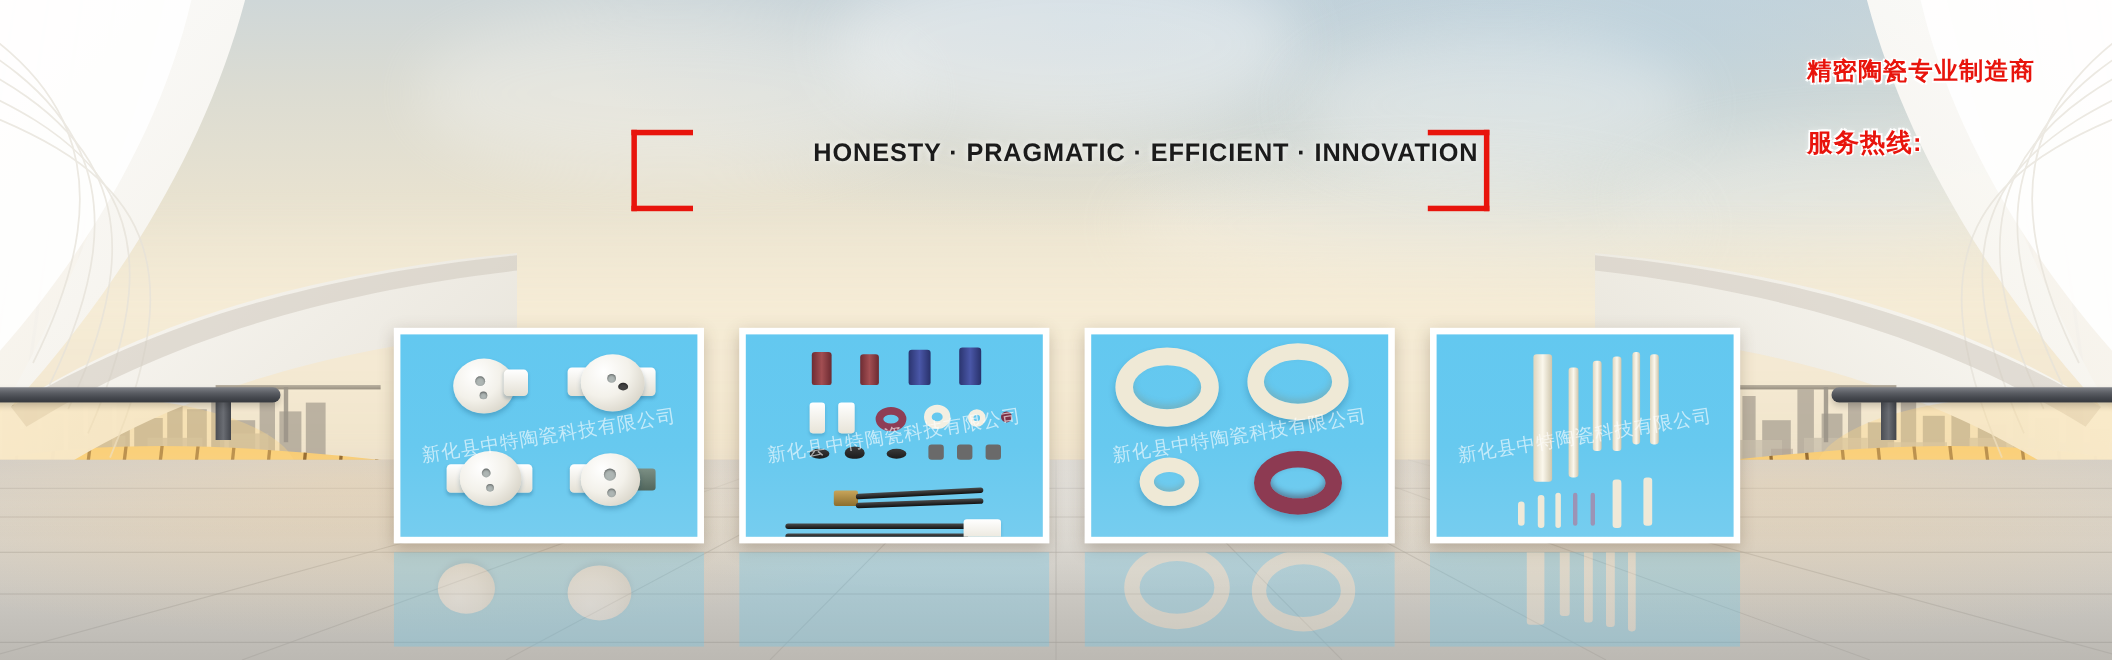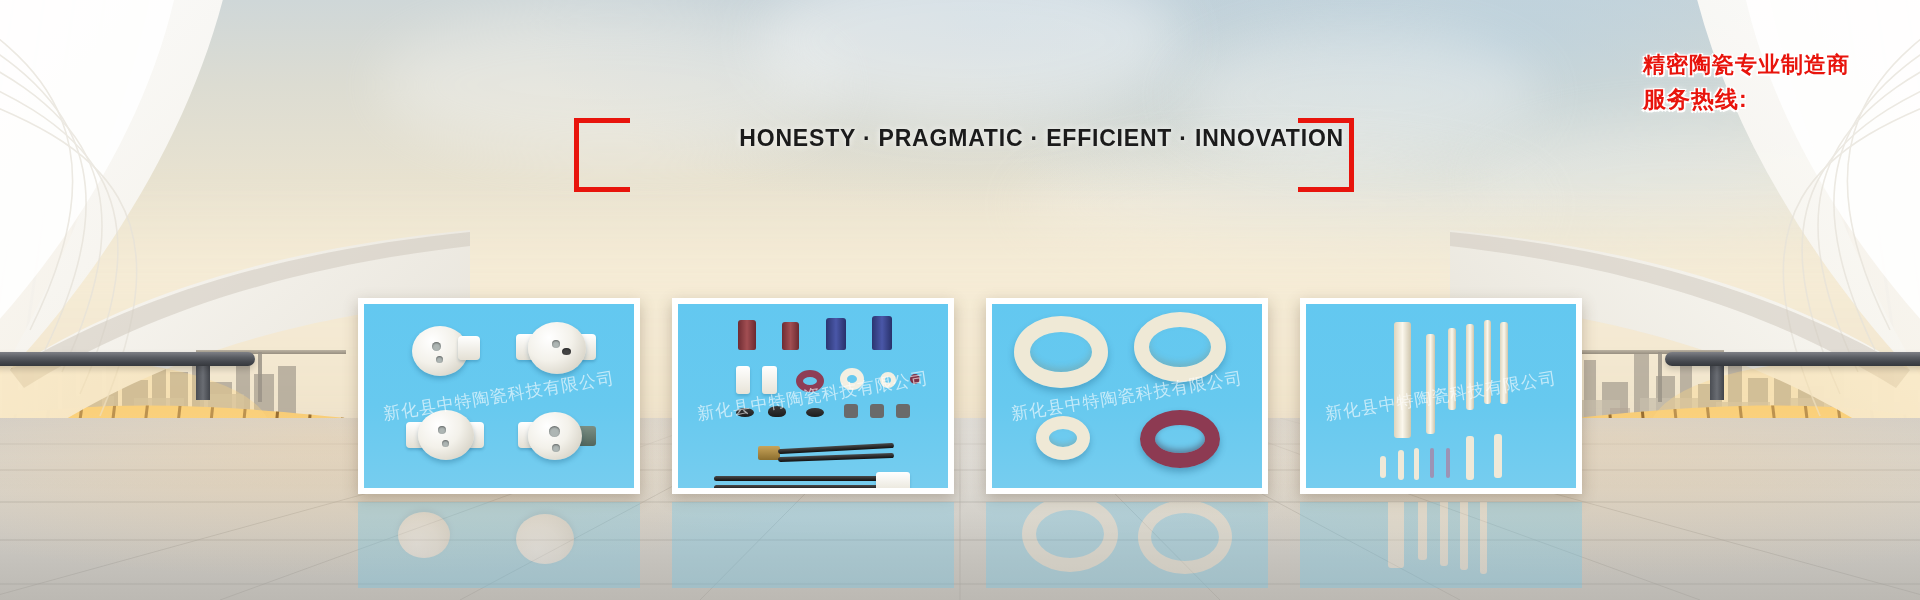--- a/index.html
+++ b/index.html
@@ -169,21 +169,21 @@
     position:absolute; right:70px; top:50px;
     text-align:left;
     color:#e8140c;
     font-weight:700;
     text-shadow:
       -1.5px -1.5px 0 #fff, 1.5px -1.5px 0 #fff,
       -1.5px  1.5px 0 #fff, 1.5px  1.5px 0 #fff,
        0 0 6px rgba(255,255,255,.9);
   }
   .side-l1{ font-size:22px; letter-spacing:1px; }
-  .side-l2{ font-size:23px; margin-top:4px; letter-spacing:1px; }
+  .side-l2{ font-size:23px; margin-top:34px; letter-spacing:1px; }
   .side-l3{ font-size:31px; margin-top:8px; letter-spacing:.5px; }
 
   
   .panels{
     position:absolute; left:358px; top:298px;
     display:flex; gap:32px;
   }
   .panel{
     position:relative;
     width:282px; height:196px;

